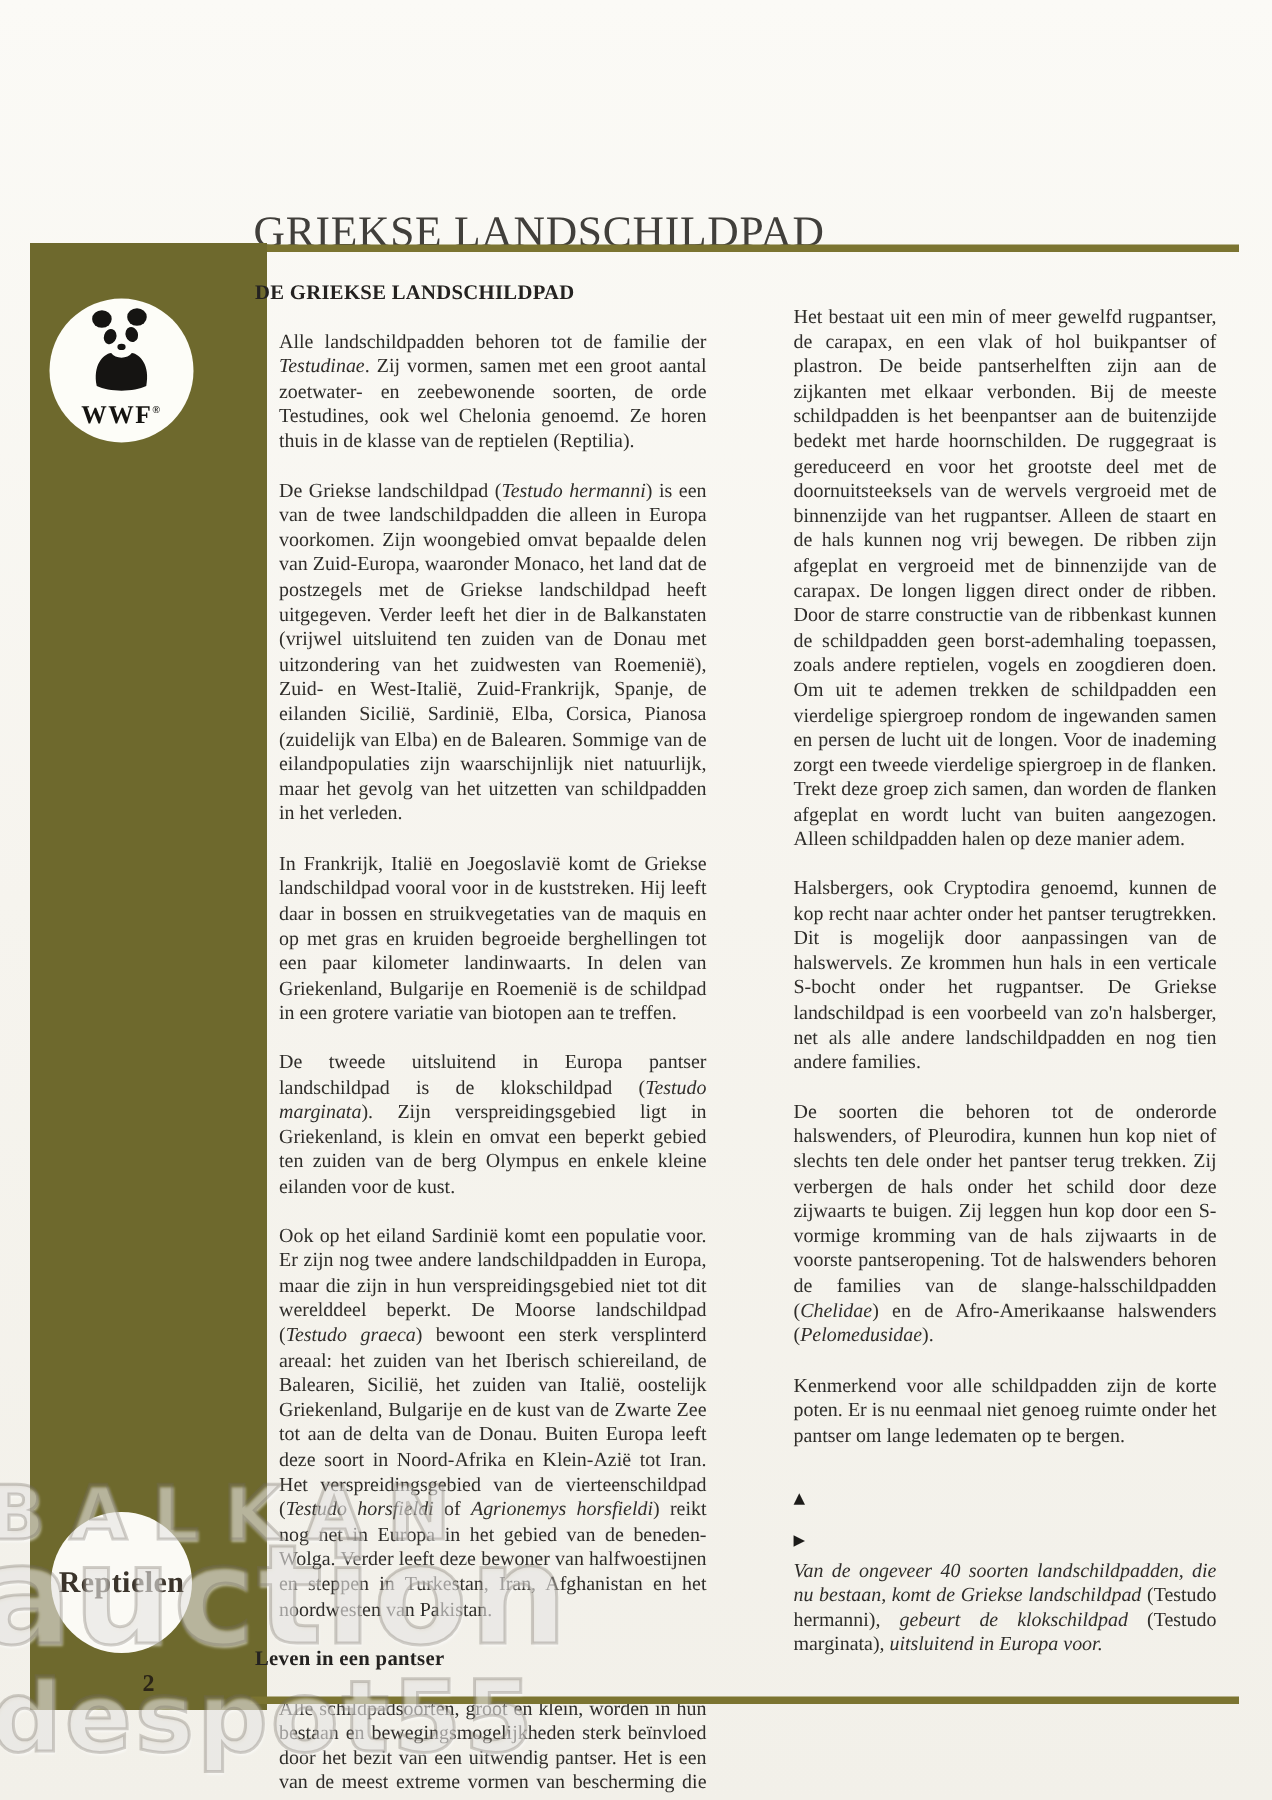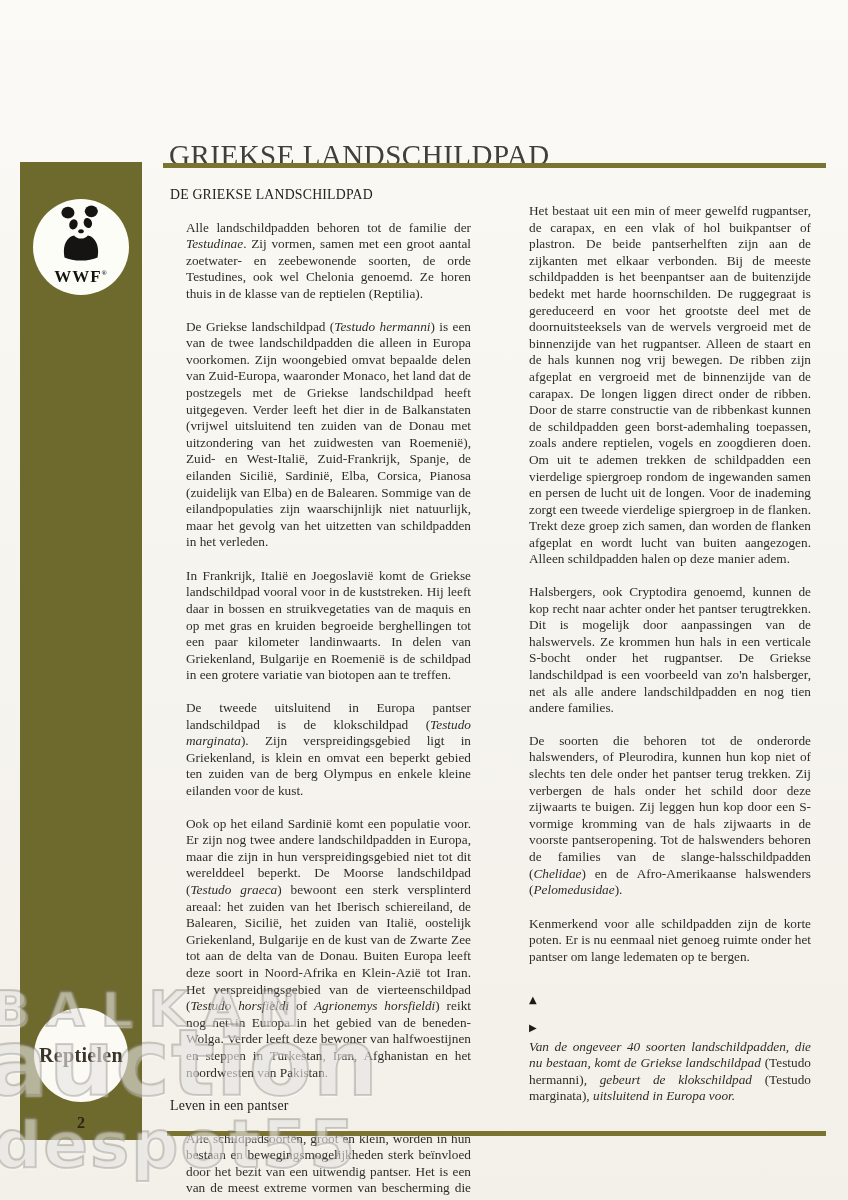--- a/index.html
+++ b/index.html
@@ -11,21 +11,21 @@
   #page-title{
     position:absolute;left:169px;top:103px;
     font-size:29px;line-height:36px;letter-spacing:.5px;color:#413f3b;
     white-space:nowrap;
     margin-top:34px;
   }
   .rule{position:absolute;height:5px;background:#7b7431;}
   #rule-top{left:163px;top:163px;width:663px;}
   #rule-bottom{left:167px;top:1131px;width:659px;}
 
-  #sidebar{position:absolute;left:20px;top:162px;width:122px;height:978px;background:#6e692d;}
+  #sidebar{position:absolute;left:20px;top:162px;width:122px;height:978px;background:#6e692d;padding-left:36px;}
   #wwf-circle{position:absolute;left:13px;top:37px;width:96px;height:96px;border-radius:50%;background:#fdfdf8;}
   #wwf-circle svg{position:absolute;left:0;top:2px;width:96px;height:66px;}
   #wwf-label{
     position:absolute;left:0;right:0;bottom:8px;text-align:center;
     font-weight:bold;font-size:17px;letter-spacing:1px;color:#141310;
   }
   #wwf-label sup{font-size:7px;}
   #cat-circle{
     position:absolute;left:14px;top:846px;width:94px;height:94px;border-radius:50%;
     background:#fbfaf5;display:flex;align-items:center;justify-content:center;
@@ -33,21 +33,21 @@
   #cat-label{font-weight:bold;font-size:20px;color:#3a332a;letter-spacing:.3px;}
   #page-number{
     position:absolute;left:0;right:0;bottom:8px;text-align:center;
     font-weight:bold;font-size:16px;color:#2b2517;
   }
 
   .col{position:absolute;top:187px;font-size:13.3px;line-height:16.6px;color:#2f2d2a;text-align:justify;}
   #col-left{left:170px;width:317px;}
   #col-right{left:513px;width:314px;}
   .col p{margin:16px;}
-  .col h3{margin:0;font-size:13.8px;line-height:16.6px;letter-spacing:.2px;color:#242220;font-weight:normal;}
+  .col h3{margin:0;font-size:13.8px;line-height:16.6px;letter-spacing:.2px;color:#242220;font-weight:bold;}
   .sp-line{margin-top:17px !important;}
   .sp-large{margin-top:28px !important;}
   .sp-small{margin-top:13px !important;}
   .it{font-style:italic;}
   .rm{font-style:normal;}
   .marker{
     display:block;font-family:"DejaVu Sans",sans-serif;font-size:10px;line-height:12px;
     margin-bottom:5px;color:#1c1b19;font-style:normal;
   }
 

